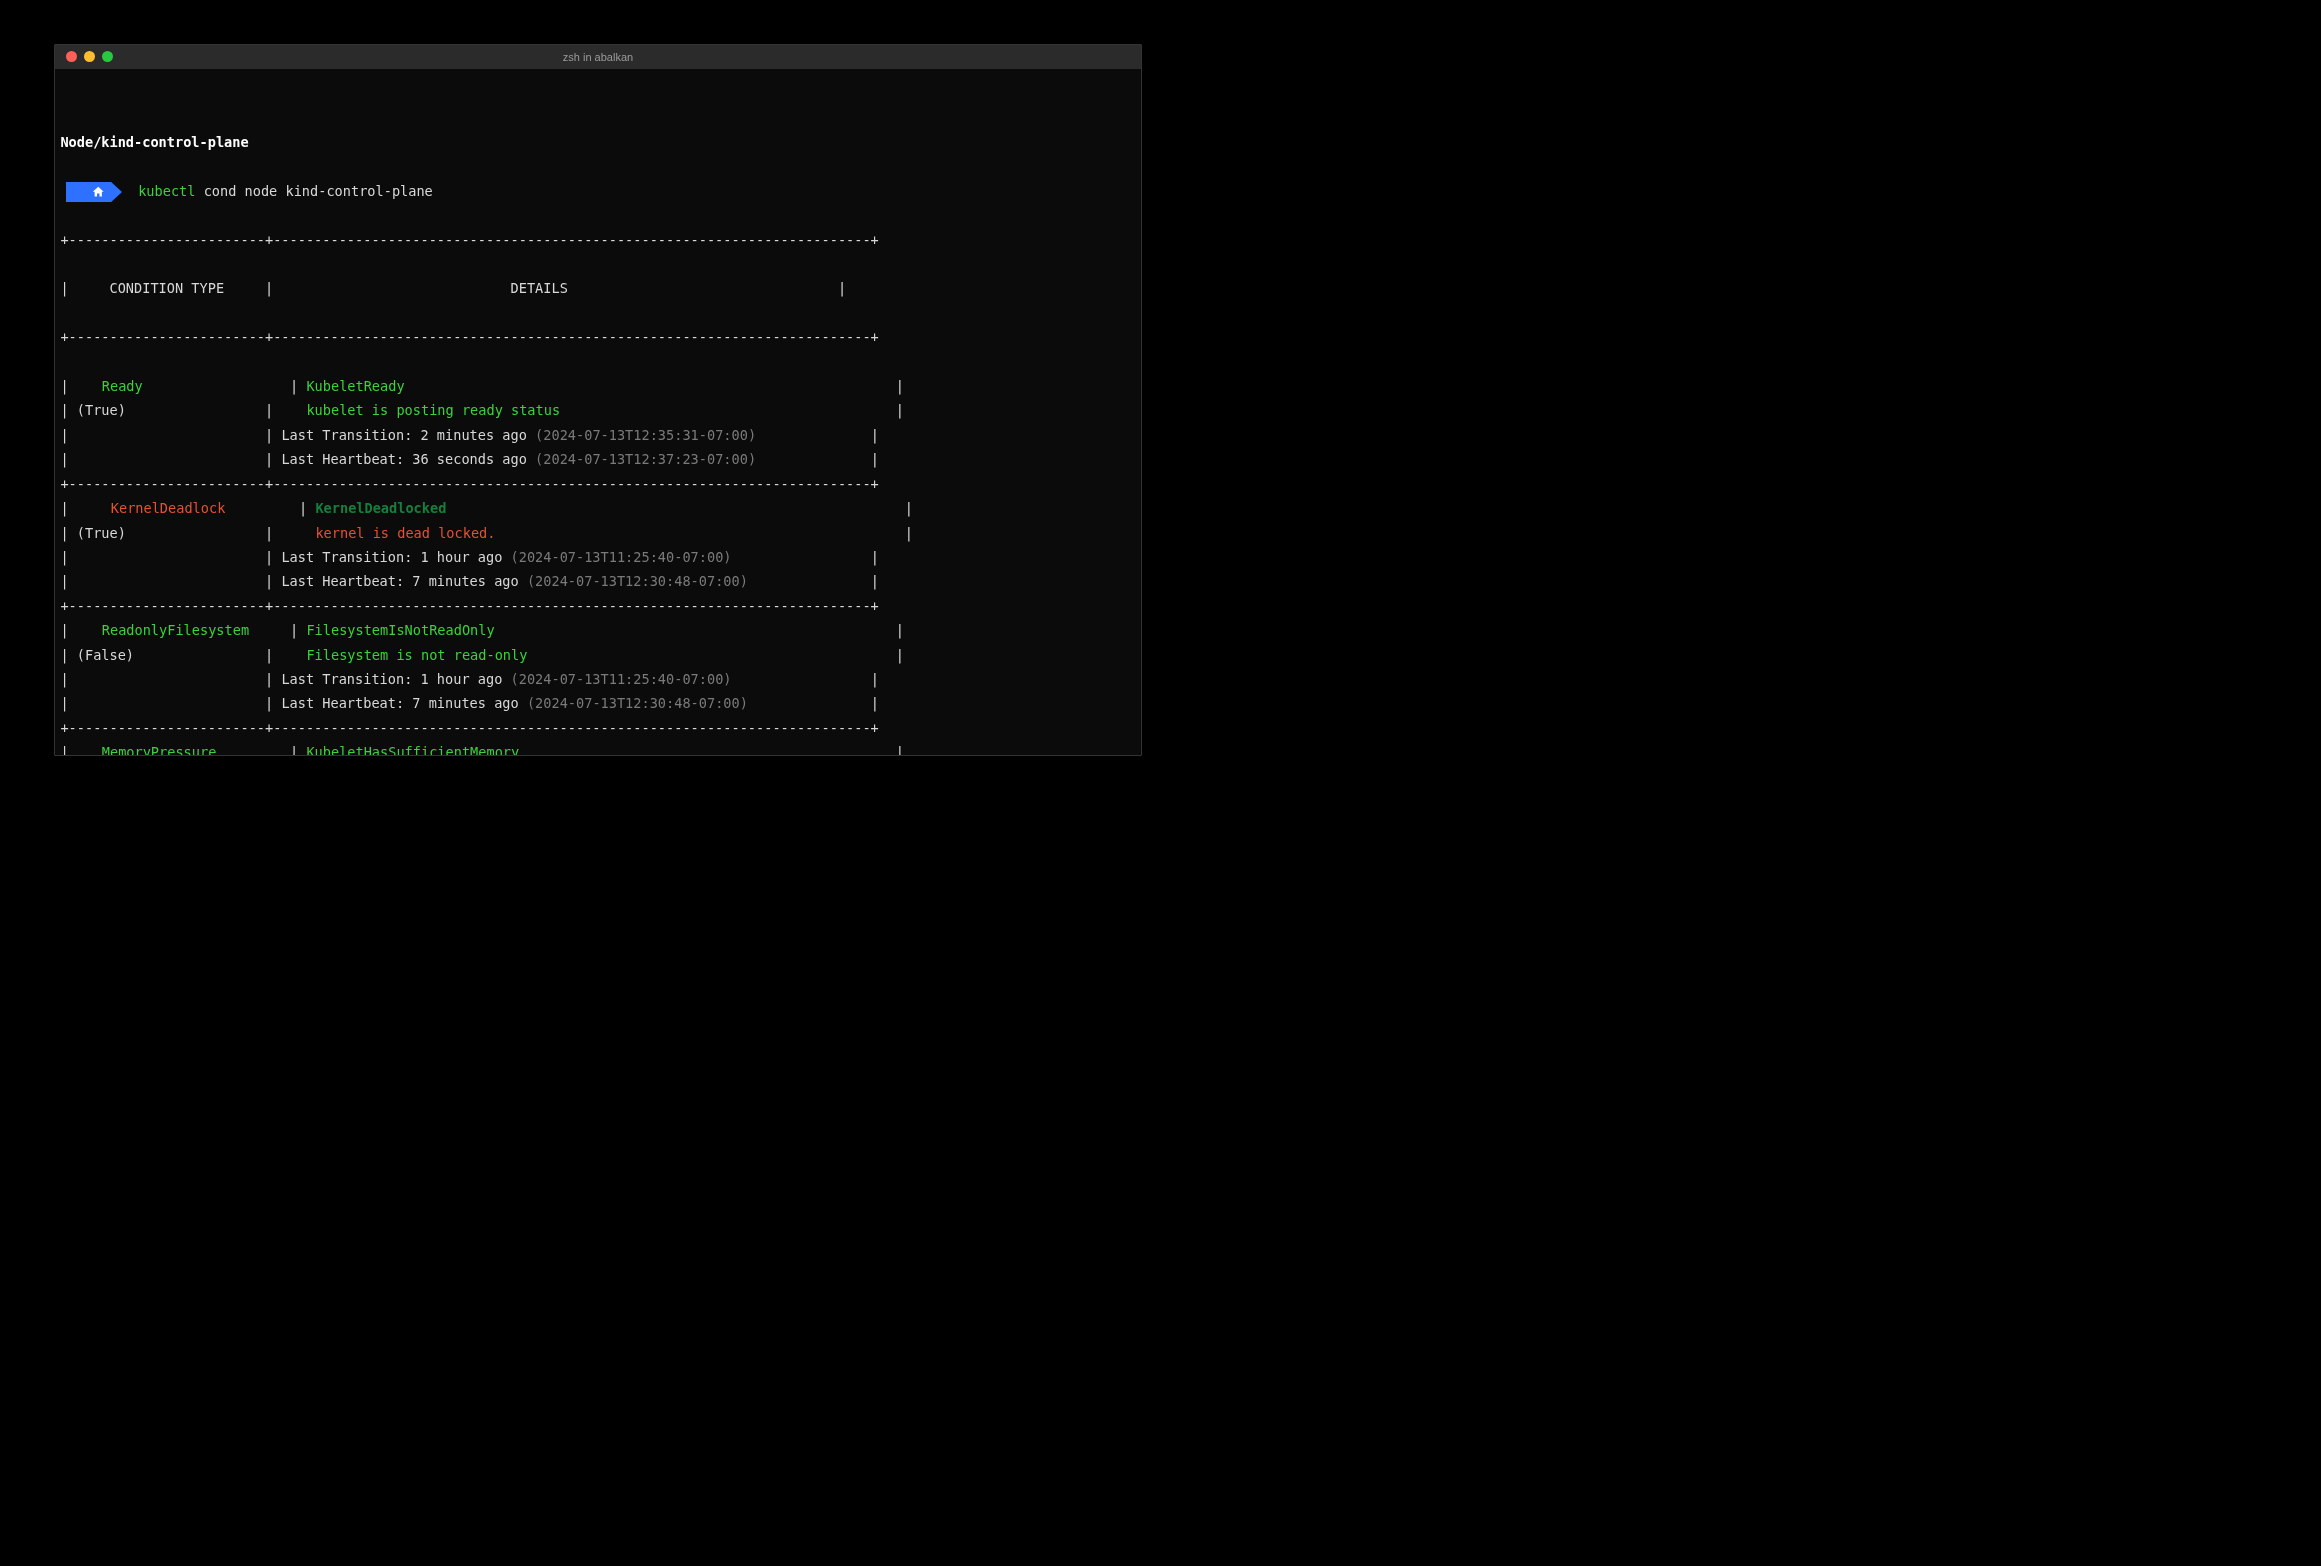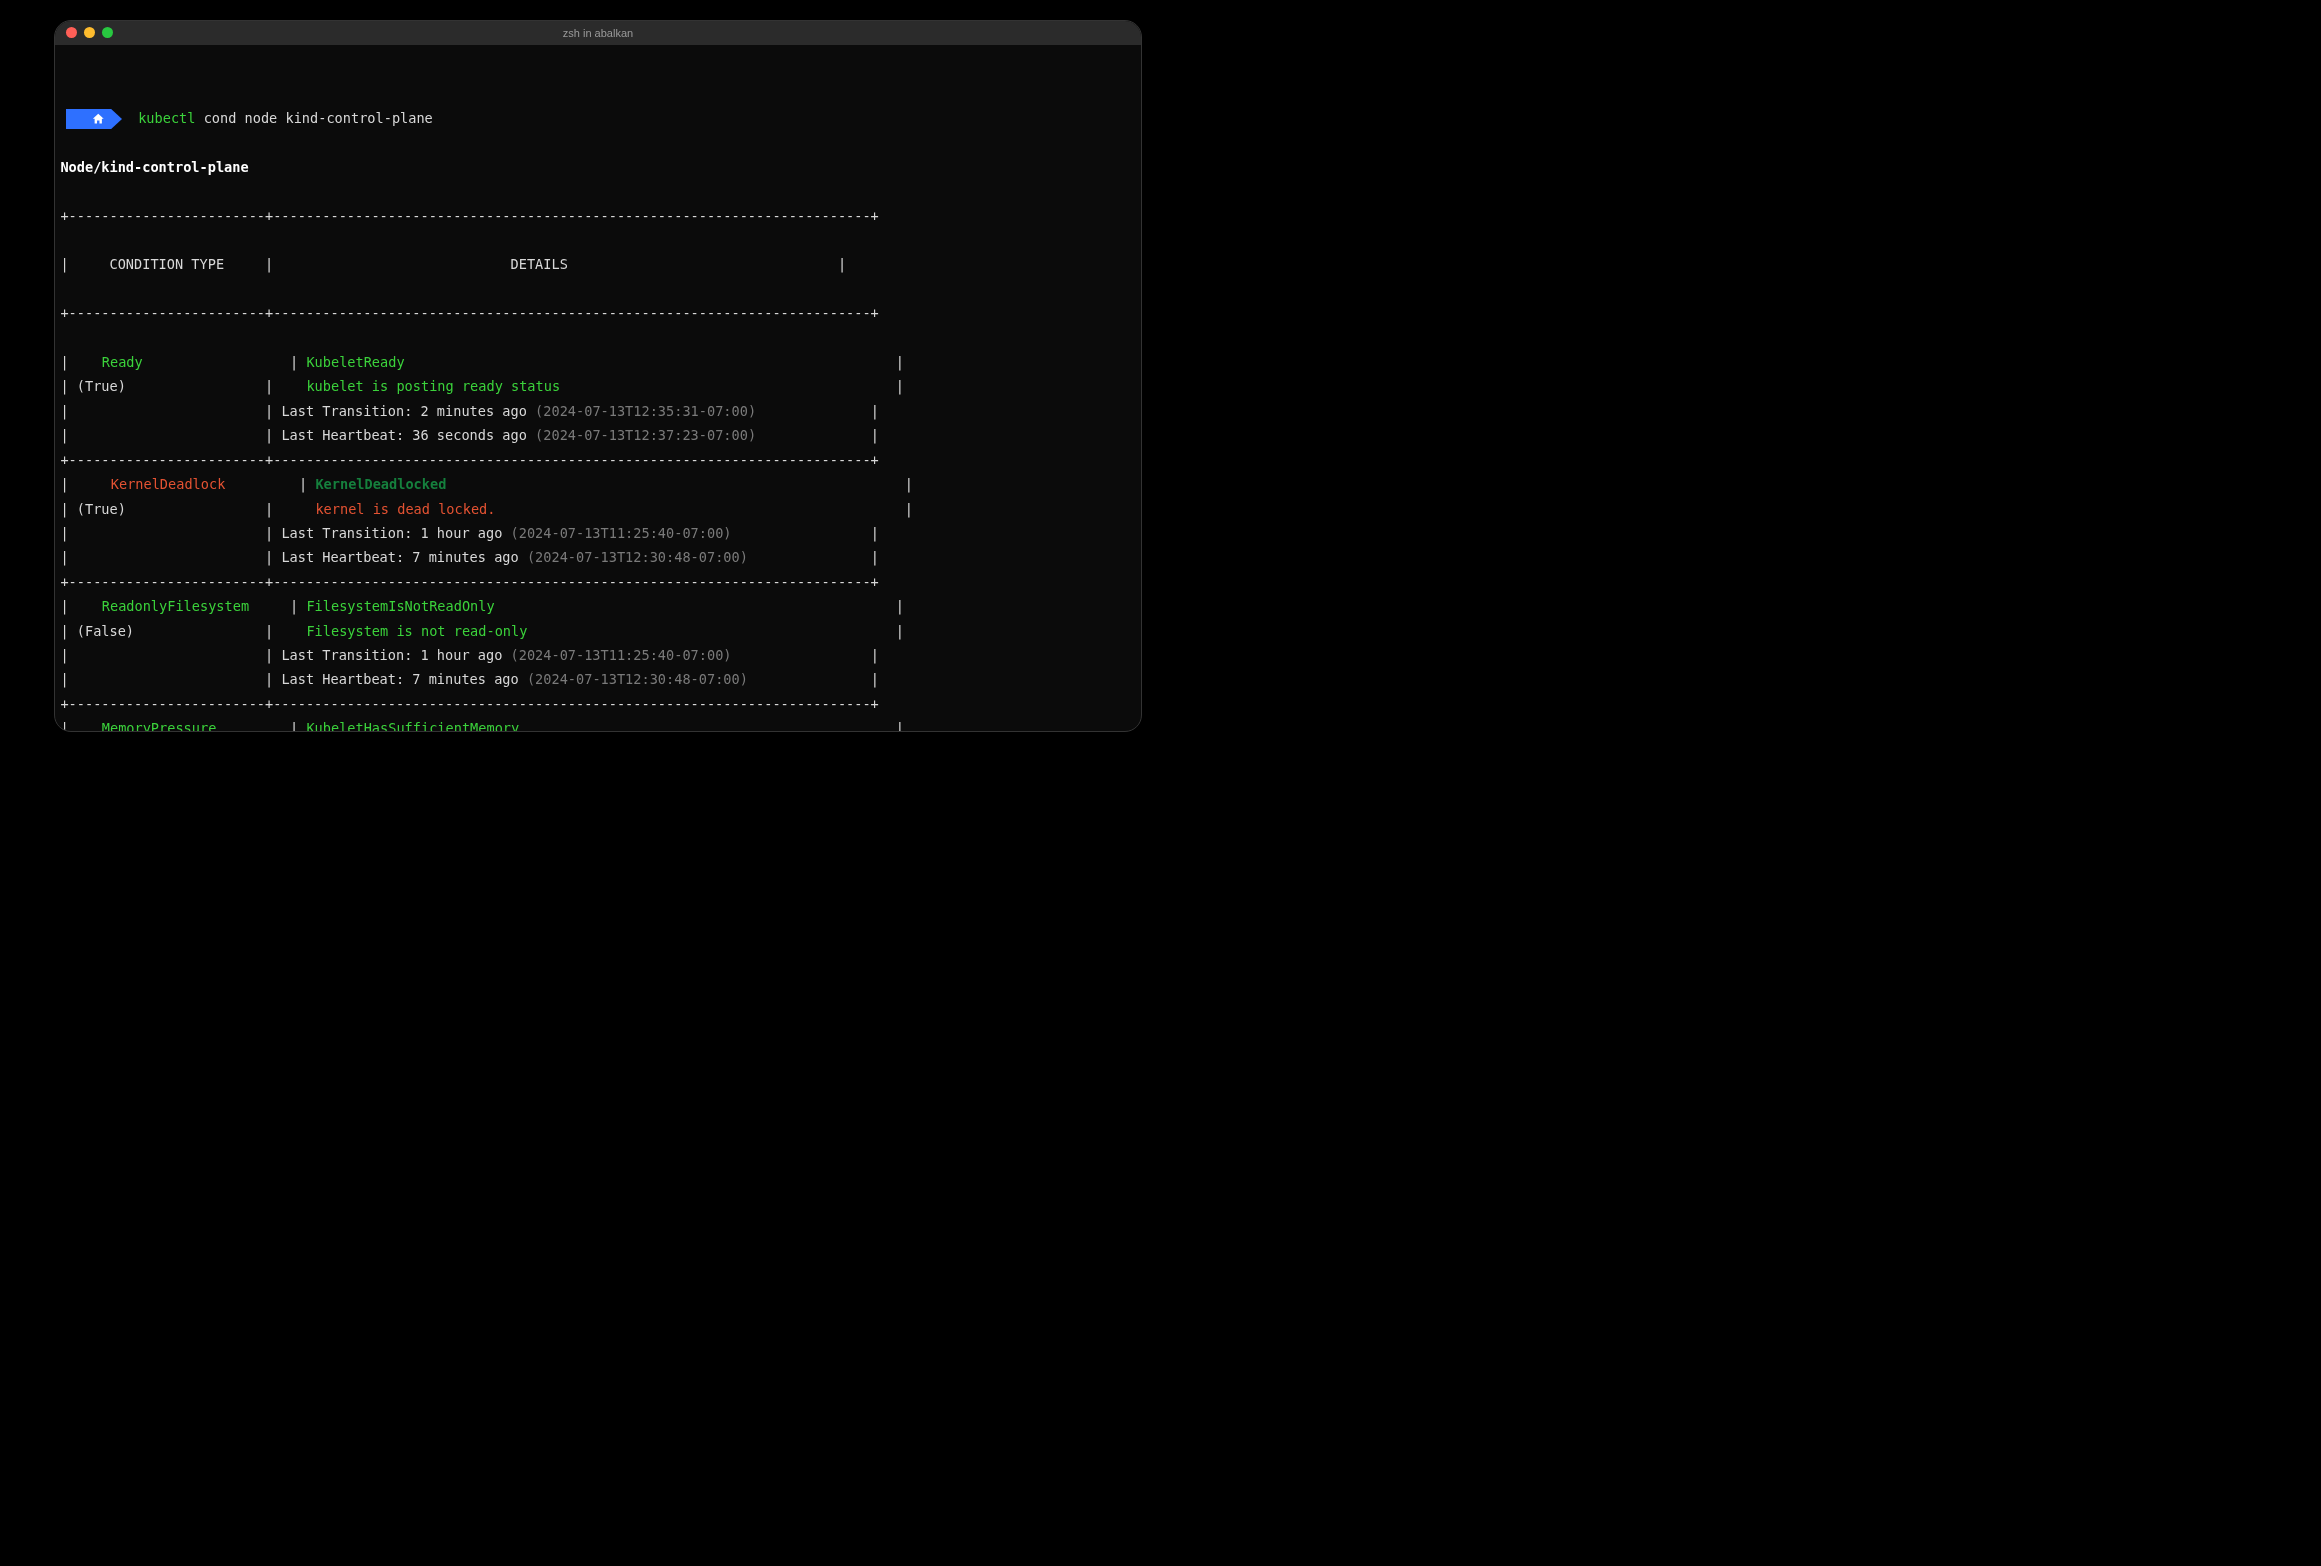--- a/index.html
+++ b/index.html
@@ -5,26 +5,26 @@
   html, body {
     margin: 0;
     padding: 0;
     background: #000;
     width: 100%;
     height: 100%;
   }
   .frame {
     position: absolute;
     left: 54px;
-    top: 20px;
+    top: 44px;
     width: 1086px;
     height: 710px;
     background: #0b0b0b;
     border: 0.9px solid #333;
-    border-radius: 17px;
+    border-radius: 1px;
     box-shadow: 0 0 27px rgba(0,0,0,0.8);
     overflow: hidden;
   }
   .titlebar {
     height: 23.5px;
     background: #2b2b2b;
     display: flex;
     align-items: center;
     position: relative;
   }
@@ -94,25 +94,25 @@
   <div class="titlebar">
     <div class="traffic-lights">
       <div class="tl red"></div>
       <div class="tl yellow"></div>
       <div class="tl green"></div>
     </div>
     <div class="title-text">zsh in abalkan</div>
   </div>
 
   <div class="term">
-    <span class="pre-line"><span class="prompt-arrow"><svg width="56" height="20" viewBox="0 0 62 22">
+    <span class="pre-line bold-white">Node/kind-control-plane</span>
+<span class="pre-line"><span class="prompt-arrow"><svg width="56" height="20" viewBox="0 0 62 22">
             <polygon points="0,0 50,0 62,11 50,22 0,22" fill="#2e70ff"></polygon>
           </svg><span class="home-icon"><svg width="14.5" height="14.5" viewBox="0 0 24 24" fill="#ffffff">
               <path d="M12 3l9 8h-3v8h-4v-5h-4v5H6v-8H3z"></path>
             </svg></span></span>  <span class="cmd">kubectl</span> <span class="arg">cond node kind-control-plane</span></span>
-<span class="pre-line bold-white">Node/kind-control-plane</span>
 <span class="pre-line dash">+------------------------+-------------------------------------------------------------------------+</span>
 <span class="pre-line"><span class="pipe">|</span>     <span>CONDITION TYPE</span>     <span class="pipe">|</span>                             <span>DETAILS</span>                                 <span class="pipe">|</span></span>
 <span class="pre-line dash">+------------------------+-------------------------------------------------------------------------+</span>
 <span class="pre-line"><span class="pipe">|</span> <span class="good">Ready</span>                  <span class="pipe">|</span> <span class="good-bold">KubeletReady</span>                                                            <span class="pipe">|</span></span><span class="pre-line"><span class="pipe">|</span> <span class="rowtext">(True)</span>                 <span class="pipe">|</span> <span class="good">kubelet is posting ready status</span>                                         <span class="pipe">|</span></span><span class="pre-line"><span class="pipe">|</span>                        <span class="pipe">|</span> <span class="rowtext">Last Transition: 2 minutes ago </span><span class="dim">(2024-07-13T12:35:31-07:00)</span>              <span class="pipe">|</span></span><span class="pre-line"><span class="pipe">|</span>                        <span class="pipe">|</span> <span class="rowtext">Last Heartbeat: 36 seconds ago </span><span class="dim">(2024-07-13T12:37:23-07:00)</span>              <span class="pipe">|</span></span><span class="pre-line dash">+------------------------+-------------------------------------------------------------------------+</span><span class="pre-line"><span class="pipe">|</span> <span class="bad">KernelDeadlock</span>         <span class="pipe">|</span> <span class="bad-bold">KernelDeadlocked</span>                                                        <span class="pipe">|</span></span><span class="pre-line"><span class="pipe">|</span> <span class="rowtext">(True)</span>                 <span class="pipe">|</span> <span class="bad">kernel is dead locked.</span>                                                  <span class="pipe">|</span></span><span class="pre-line"><span class="pipe">|</span>                        <span class="pipe">|</span> <span class="rowtext">Last Transition: 1 hour ago </span><span class="dim">(2024-07-13T11:25:40-07:00)</span>                 <span class="pipe">|</span></span><span class="pre-line"><span class="pipe">|</span>                        <span class="pipe">|</span> <span class="rowtext">Last Heartbeat: 7 minutes ago </span><span class="dim">(2024-07-13T12:30:48-07:00)</span>               <span class="pipe">|</span></span><span class="pre-line dash">+------------------------+-------------------------------------------------------------------------+</span><span class="pre-line"><span class="pipe">|</span> <span class="good">ReadonlyFilesystem</span>     <span class="pipe">|</span> <span class="good-bold">FilesystemIsNotReadOnly</span>                                                 <span class="pipe">|</span></span><span class="pre-line"><span class="pipe">|</span> <span class="rowtext">(False)</span>                <span class="pipe">|</span> <span class="good">Filesystem is not read-only</span>                                             <span class="pipe">|</span></span><span class="pre-line"><span class="pipe">|</span>                        <span class="pipe">|</span> <span class="rowtext">Last Transition: 1 hour ago </span><span class="dim">(2024-07-13T11:25:40-07:00)</span>                 <span class="pipe">|</span></span><span class="pre-line"><span class="pipe">|</span>                        <span class="pipe">|</span> <span class="rowtext">Last Heartbeat: 7 minutes ago </span><span class="dim">(2024-07-13T12:30:48-07:00)</span>               <span class="pipe">|</span></span><span class="pre-line dash">+------------------------+-------------------------------------------------------------------------+</span><span class="pre-line"><span class="pipe">|</span> <span class="good">MemoryPressure</span>         <span class="pipe">|</span> <span class="good-bold">KubeletHasSufficientMemory</span>                                              <span class="pipe">|</span></span>
   </div>
 </div>
 
 
 </body></html>

